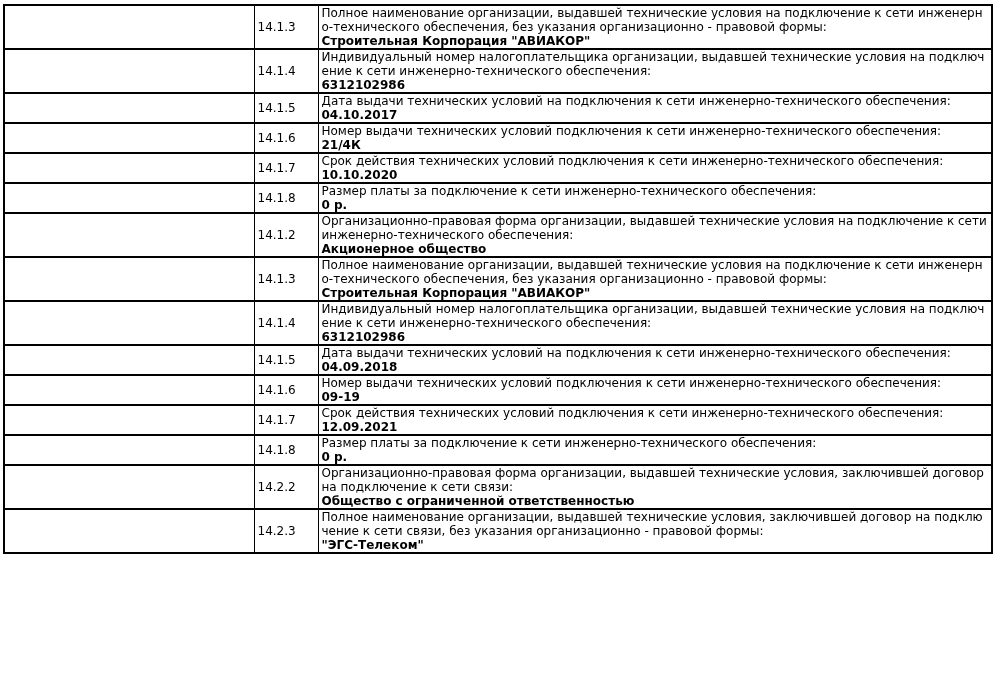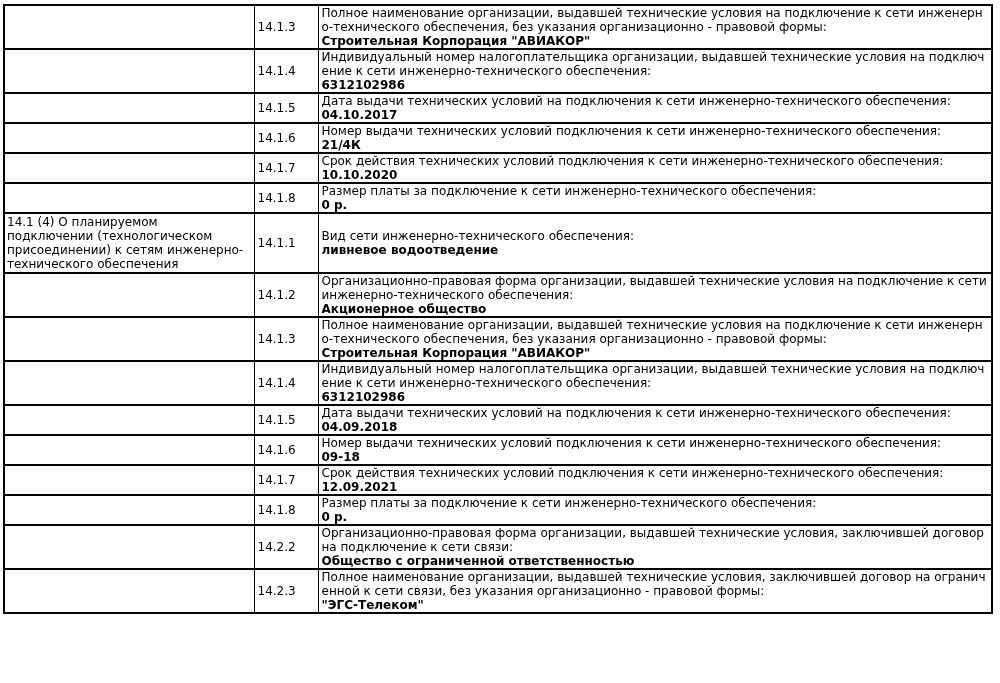--- a/index.html
+++ b/index.html
@@ -90,30 +90,20 @@
           <div></div>
         </td>
       <td class="c2">14.1.8</td>
       <td class="c3">
         <div class="lbl">Размер платы за подключение к сети инженерно-технического обеспечения:</div>
         <div class="val">0 р.</div>
       </td>
     </tr>
     <tr>
       <td class="c1">
-          <div>14.1 (4) О планируемом подключении (технологическом присоединении) к сетям инженерно-технического обеспечения</div>
-        </td>
-      <td class="c2">14.1.1</td>
-      <td class="c3">
-        <div class="lbl">Вид сети инженерно-технического обеспечения:</div>
-        <div class="val">ливневое водоотведение</div>
-      </td>
-    </tr>
-    <tr>
-      <td class="c1">
           <div></div>
         </td>
       <td class="c2">14.1.2</td>
       <td class="c3">
         <div class="lbl">Организационно-правовая форма организации, выдавшей технические условия на подключение к сети инженерно-технического обеспечения:</div>
         <div class="val">Акционерное общество</div>
       </td>
     </tr>
     <tr>
       <td class="c1">
@@ -145,21 +135,21 @@
         <div class="val">04.09.2018</div>
       </td>
     </tr>
     <tr>
       <td class="c1">
           <div></div>
         </td>
       <td class="c2">14.1.6</td>
       <td class="c3">
         <div class="lbl">Номер выдачи технических условий подключения к сети инженерно-технического обеспечения:</div>
-        <div class="val">09-18</div>
+        <div class="val">09-19</div>
       </td>
     </tr>
     <tr>
       <td class="c1">
           <div></div>
         </td>
       <td class="c2">14.1.7</td>
       <td class="c3">
         <div class="lbl">Срок действия технических условий подключения к сети инженерно-технического обеспечения:</div>
         <div class="val">12.09.2021</div>
@@ -184,18 +174,18 @@
         <div class="lbl">Организационно-правовая форма организации, выдавшей технические условия, заключившей договор на подключение к сети связи:</div>
         <div class="val">Общество с ограниченной ответственностью</div>
       </td>
     </tr>
     <tr>
       <td class="c1">
           <div></div>
         </td>
       <td class="c2">14.2.3</td>
       <td class="c3">
-        <div class="lbl">Полное наименование организации, выдавшей технические условия, заключившей договор на ограниченной к сети связи, без указания организационно - правовой формы:</div>
+        <div class="lbl">Полное наименование организации, выдавшей технические условия, заключившей договор на подключение к сети связи, без указания организационно - правовой формы:</div>
         <div class="val">"ЭГС-Телеком"</div>
       </td>
     </tr>
   </tbody>
 </table>
 
 </body></html>

